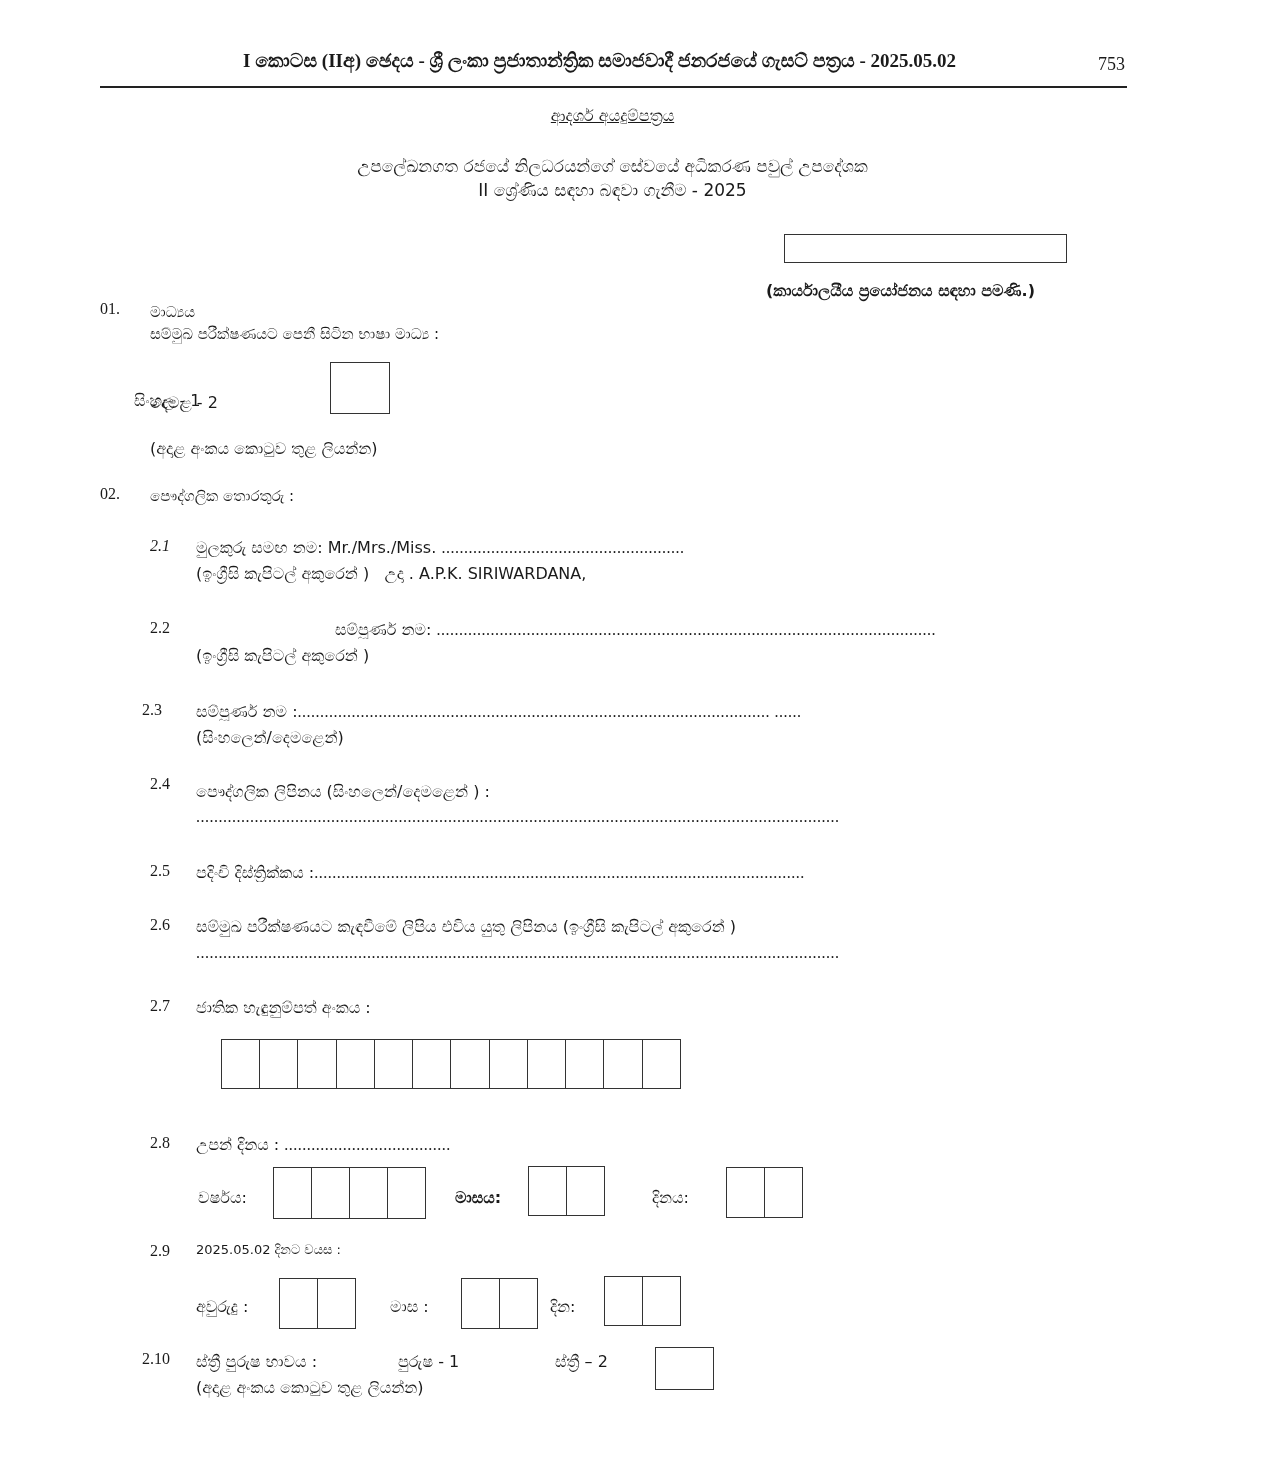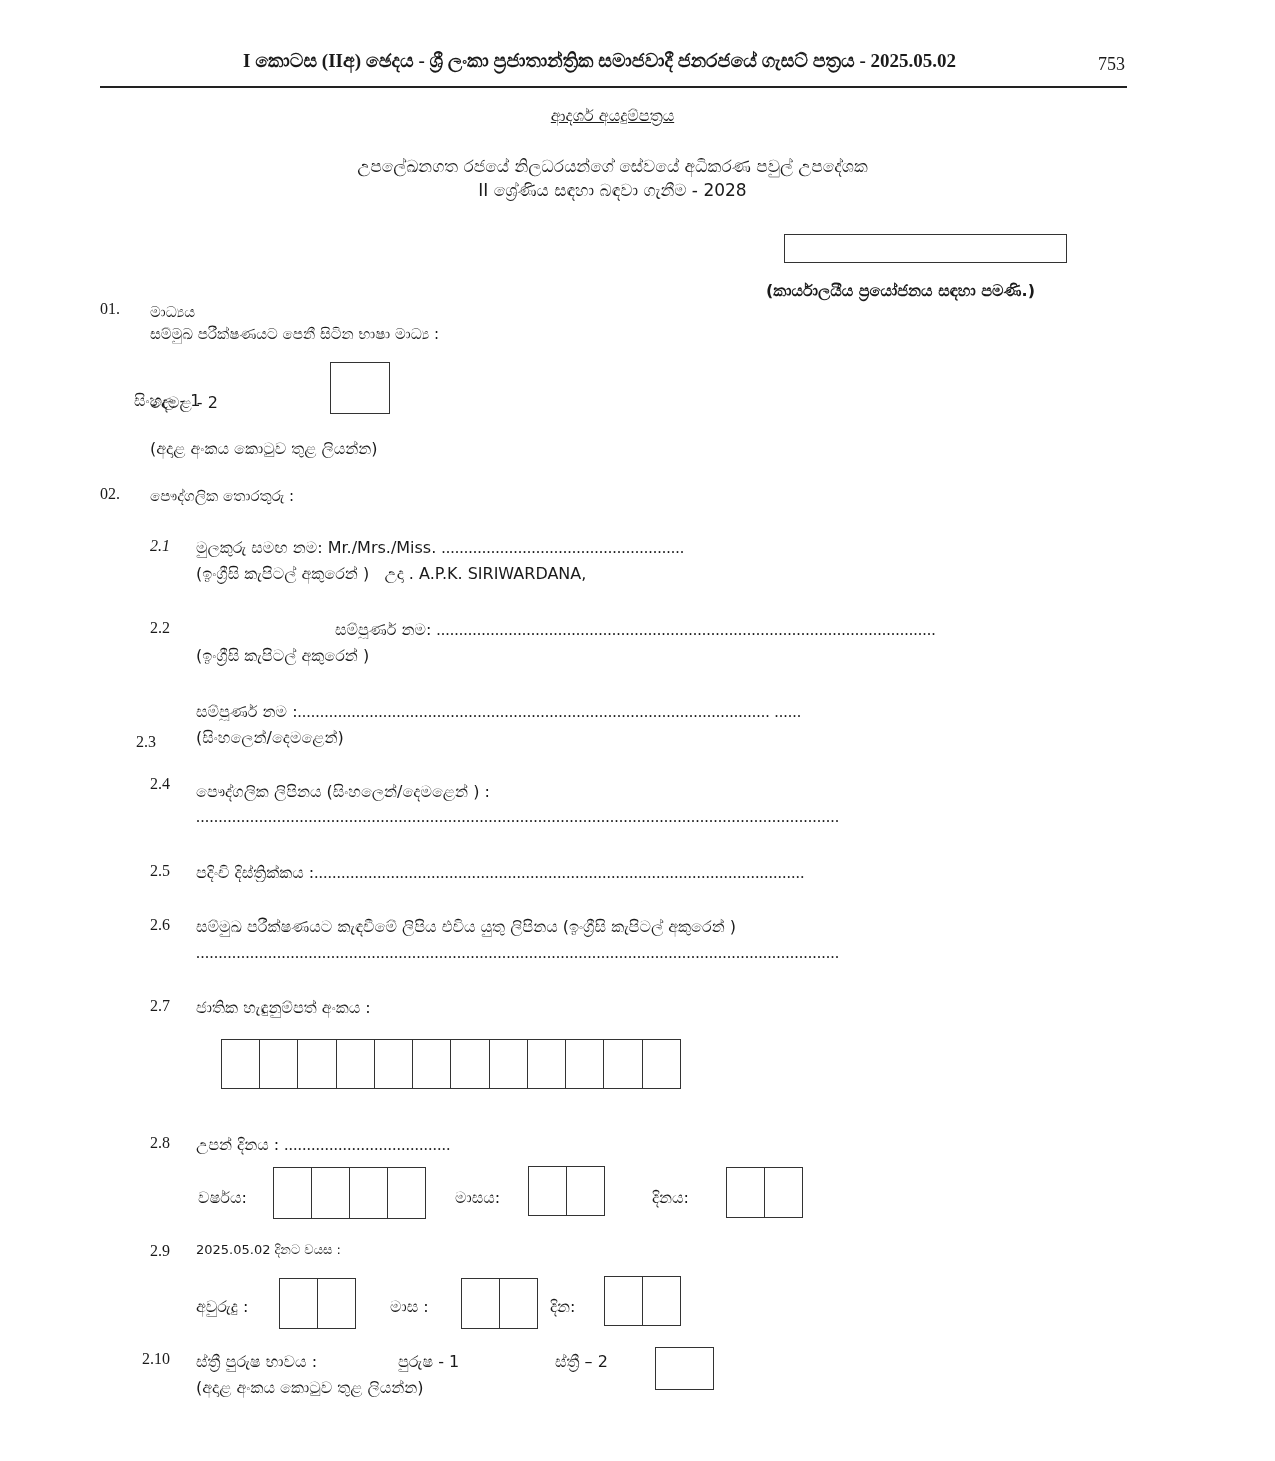--- a/index.html
+++ b/index.html
@@ -24,21 +24,21 @@
   </style>
 </head>
 <body>
 
 <div class="abs hdr serif" style="left:243px; top:50px;">I කොටස (IIඅ) ඡෙදය - ශ්‍රී ලංකා ප්‍රජාතාන්ත්‍රික සමාජවාදී ජනරජයේ ගැසට් පත්‍රය -  2025.05.02</div>
 <div class="abs serif" style="left:1098px; top:54px; font-size:18px;">753</div>
 <div class="rule"></div>
 
 <div class="abs si t16" style="left:0; width:1225px; text-align:center; top:106px;text-decoration:underline;">ආදර්ශ අයදුම්පත්‍රය</div>
 <div class="abs si t17" style="left:0; width:1225px; text-align:center; top:156px;">උපලේඛනගත රජයේ නිලධරයන්ගේ සේවයේ අධිකරණ  පවුල් උපදේශක</div>
-<div class="abs si t17" style="left:0; width:1225px; text-align:center; top:180px;">II ශ්‍රේණිය සඳහා බඳවා ගැනීම -  2028</div>
+<div class="abs si t17" style="left:0; width:1225px; text-align:center; top:180px;">II ශ්‍රේණිය සඳහා බඳවා ගැනීම -  2025</div>
 
 <div class="box" style="left:784px; top:234px; width:283px; height:29px;"></div>
 <div class="abs si t16" style="left:766px; top:281px; font-weight:bold;">(කාර්යාලයීය ප්‍රයෝජනය සඳහා පමණි.)</div>
 
 <div class="abs num" style="left:100px; top:300px;">01.</div>
 <div class="abs si t15" style="left:150px; top:303px;">මාධ්‍යය</div>
 <div class="abs si t15" style="left:150px; top:325px;">සම්මුඛ පරීක්ෂණයට පෙනී සිටින භාෂා මාධ්‍ය :</div>
 <div class="abs si t16" style="left:134px; top:370px;margin-top:21px;">සිංහල - 1</div>
 <div class="abs si t16" style="left:150px; top:393px;">දෙමළ - 2</div>
 <div class="box" style="left:330px; top:362px; width:60px; height:52px;"></div>
@@ -57,21 +57,21 @@
   &nbsp;&nbsp;<span>උදා . A.P.K. SIRIWARDANA,</span>
 </div>
 
 <div class="abs num" style="left:150px; top:619px;">2.2</div>
 <div class="abs si t16" style="left:196px; top:620px; width:740px; overflow:hidden;text-align:right;">
   <span>සම්පූර්ණ නම:</span>
   <span class="dots">...............................................................................................................</span>
 </div>
 <div class="abs si t16" style="left:196px; top:646px;">(ඉංග්‍රීසි කැපිටල් අකුරෙන් )</div>
 
-<div class="abs num" style="left:136px; top:701px;margin-top:32px;">2.3</div>
+<div class="abs num" style="left:142px; top:701px;">2.3</div>
 <div class="abs si t16" style="left:196px; top:702px; width:740px; overflow:hidden;">
   <span>සම්පූර්ණ නම :</span><span class="dots">......................................................................................................... ......</span>
 </div>
 <div class="abs si t16" style="left:196px; top:728px;">(සිංහලෙන්/දෙමළෙන්)</div>
 
 <div class="abs num" style="left:150px; top:751px;margin-top:24px;">2.4</div>
 <div class="abs si t16" style="left:196px; top:782px;">පෞද්ගලික  ලිපිනය (සිංහලෙන්/දෙමළෙන් ) :</div>
 <div class="abs dots" style="left:196px; top:808px; width:740px;">...............................................................................................................................................</div>
 
 <div class="abs num" style="left:150px; top:862px;">2.5</div>
@@ -105,21 +105,21 @@
   <span>උපන් දිනය :</span>
   <span class="dots">.....................................</span>
 </div>
 <div class="abs si t16" style="left:198px; top:1188px;">වර්ෂය:</div>
 <div class="cells" style="left:273px; top:1167px; width:153px; height:52px;">
   <div class="cell" style="width:25%;"></div>
   <div class="cell" style="width:25%;"></div>
   <div class="cell" style="width:25%;"></div>
   <div class="cell" style="width:25%;"></div>
 </div>
-<div class="abs si t16" style="left:455px; top:1188px;">මාසය:</div>
+<div class="abs si t16" style="left:455px; top:1188px;font-weight:bold;">මාසය:</div>
 <div class="cells" style="left:528px; top:1166px; width:77px; height:50px;">
   <div class="cell" style="width:50%;"></div>
   <div class="cell" style="width:50%;"></div>
 </div>
 <div class="abs si t16" style="left:652px; top:1188px;">දිනය:</div>
 <div class="cells" style="left:726px; top:1167px; width:77px; height:51px;">
   <div class="cell" style="width:50%;"></div>
   <div class="cell" style="width:50%;"></div>
 </div>
 

